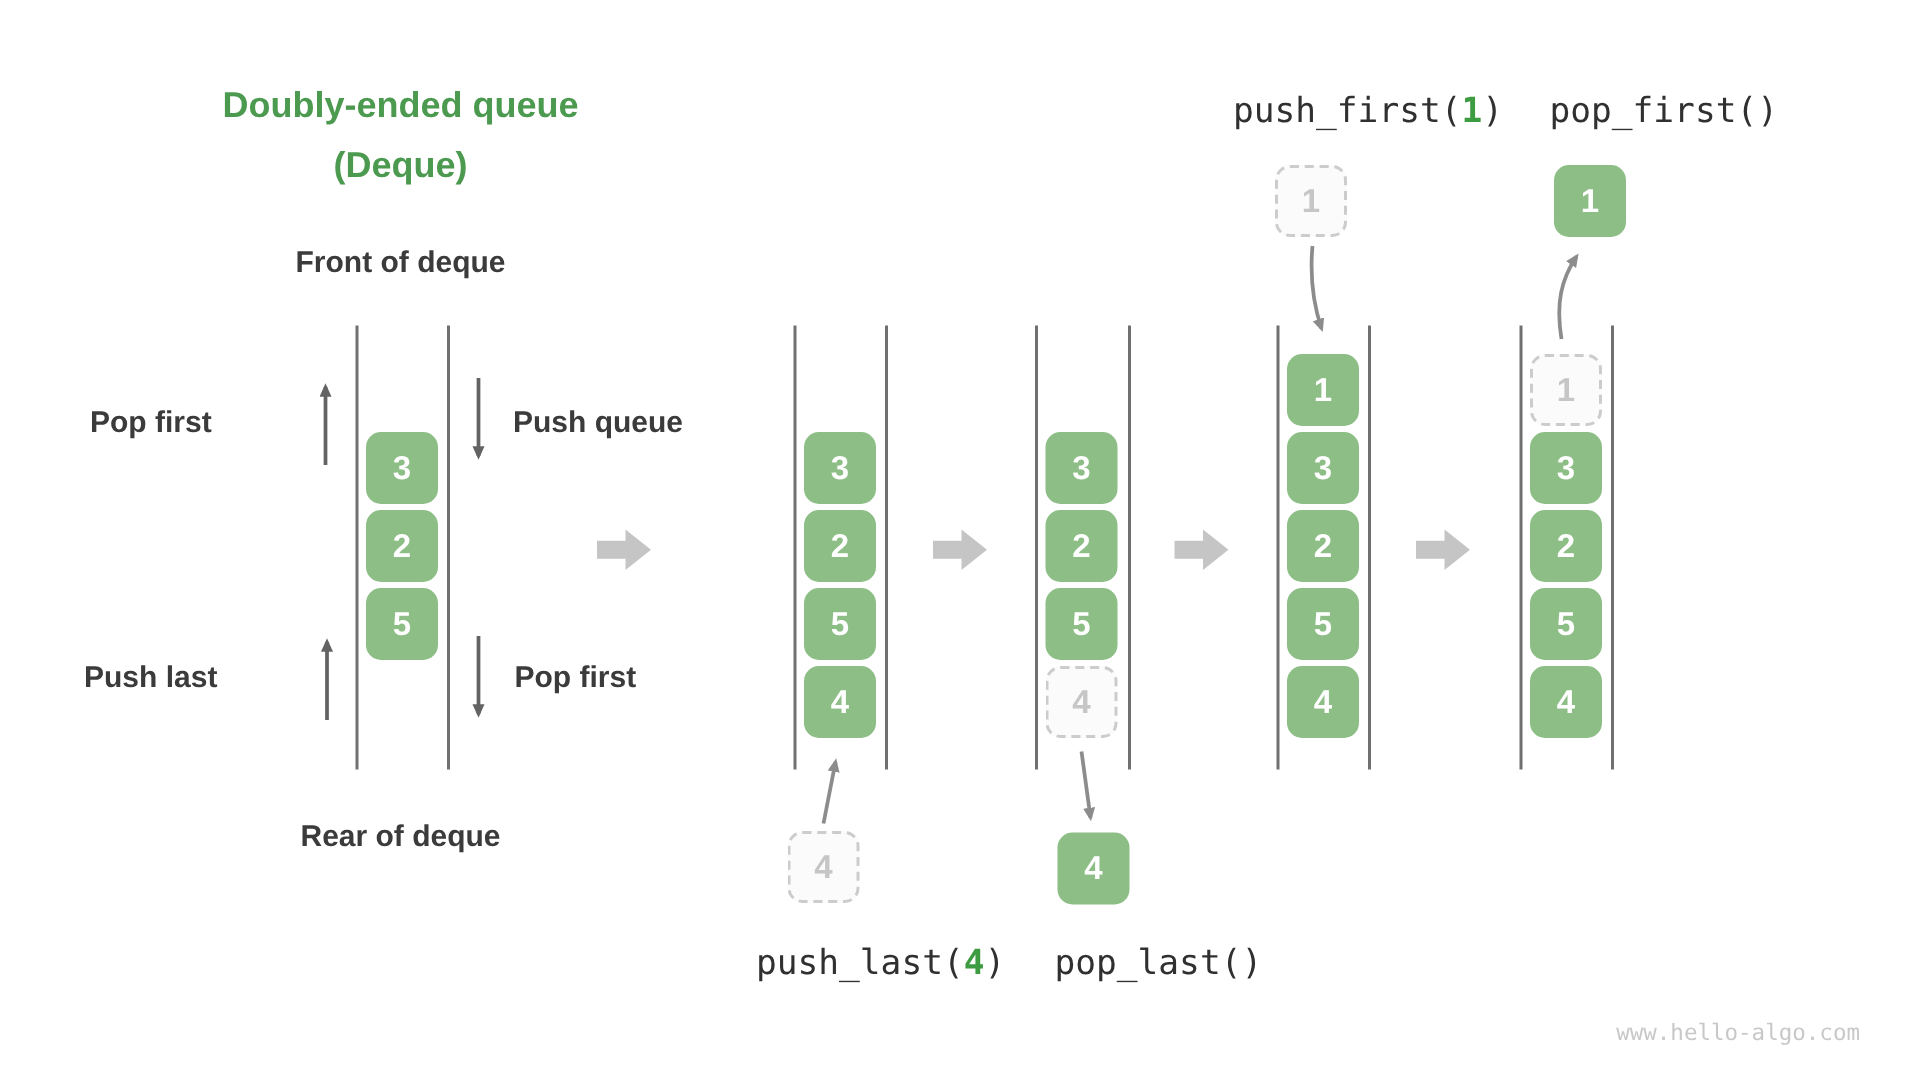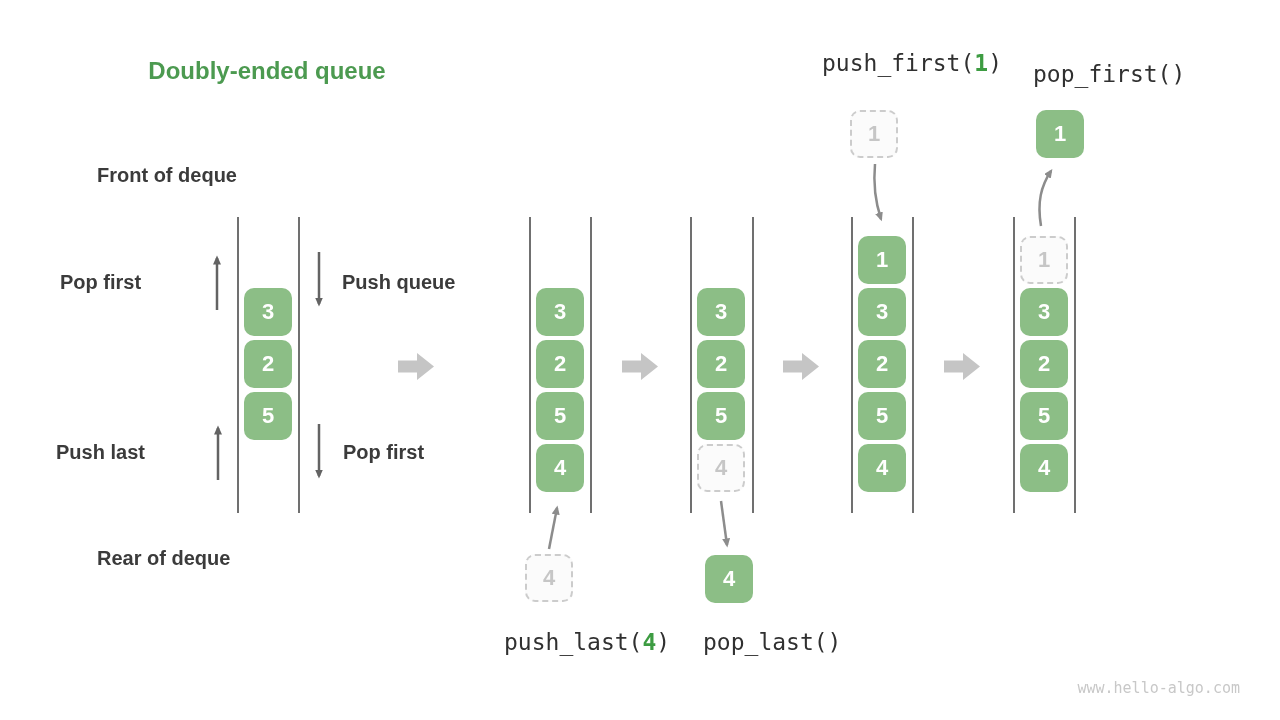--- a/index.html
+++ b/index.html
@@ -3,21 +3,21 @@
 <meta charset="utf-8">
 <style>
   html,body{margin:0;padding:0;background:#fff;}
   #stage{position:relative;width:1280px;height:720px;background:#fff;overflow:hidden;
          font-family:"Liberation Sans",sans-serif;}
 
   .title{position:absolute;left:97px;top:51px;width:340px;text-align:center;
          font-weight:700;font-size:24px;line-height:40px;color:var(--title_green);}
 
   .biglabel{position:absolute;font-weight:700;font-size:20px;color:var(--text_dark);}
-  .centered{width:340px;text-align:left;}
+  .centered{width:340px;text-align:center;}
 
   .wall{position:absolute;top:217px;width:2px;height:296px;background:var(--wall);}
 
   .cell{position:absolute;width:48px;height:48px;box-sizing:border-box;border-radius:10px;
         background:var(--item_green);color:#fff;display:flex;align-items:center;
         justify-content:center;font-weight:700;font-size:22px;}
   .cell.ghost{background:var(--ghost_fill);border:2px dashed var(--ghost_border);
         color:var(--ghost_text);}
   .r0{top:236px}.r1{top:288px}.r2{top:340px}.r3{top:392px}.r4{top:444px}
 
@@ -33,20 +33,21 @@
   .connector{stroke:var(--connector);stroke-width:2.5;fill:none;}
   .flow{fill:var(--flow_arrow);}
 </style>
 </head>
 <body>
 
 <div id="stage">
 
   <div class="title">
     <div>Doubly-ended queue</div>
+    <div>(Deque)</div>
   </div>
 
   <div class="biglabel centered" style="left:97px;top:164px">Front of deque</div>
   <div class="biglabel centered" style="left:97px;top:547px">Rear of deque</div>
 
   <div class="biglabel" style="left:60px;top:271px;width:135px;">Pop first</div>
   <div class="biglabel" style="left:342px;top:271px">Push queue</div>
   <div class="biglabel" style="left:56px;top:441px;width:135px;text-align:left">Push last</div>
   <div class="biglabel" style="left:343px;top:441px">Pop first</div>
 
@@ -84,21 +85,21 @@
 
   <div class="wall" style="left:1013px"></div>
   <div class="wall" style="left:1074px"></div>
   <div class="cell ghost r0" style="left:1020px">1</div>
   <div class="cell r1" style="left:1020px">3</div>
   <div class="cell r2" style="left:1020px">2</div>
   <div class="cell r3" style="left:1020px">5</div>
   <div class="cell r4" style="left:1020px">4</div>
   <div class="cell" style="left:1036px;top:110px">1</div>
 
-  <div class="code" style="left:822px;top:50px"><span>push_first(</span><span class="g">1</span><span>)</span></div>
+  <div class="code" style="left:822px;top:61px"><span>push_first(</span><span class="g">1</span><span>)</span></div>
   <div class="code" style="left:1033px;top:61px">pop_first()</div>
   <div class="code" style="left:504px;top:629px"><span>push_last(</span><span class="g">4</span><span>)</span></div>
   <div class="code" style="left:703px;top:629px">pop_last()</div>
 
   <div class="watermark">www.hello-algo.com</div>
 
   <svg class="overlay" width="1280" height="720" viewBox="0 0 1280 720">
     <defs>
       <marker id="ah-dark" markerUnits="userSpaceOnUse" markerWidth="10" markerHeight="9" refX="6.5" refY="4" orient="auto">
         <path d="M0,0 L9,4 L0,8 Z" fill="#636363"></path>

